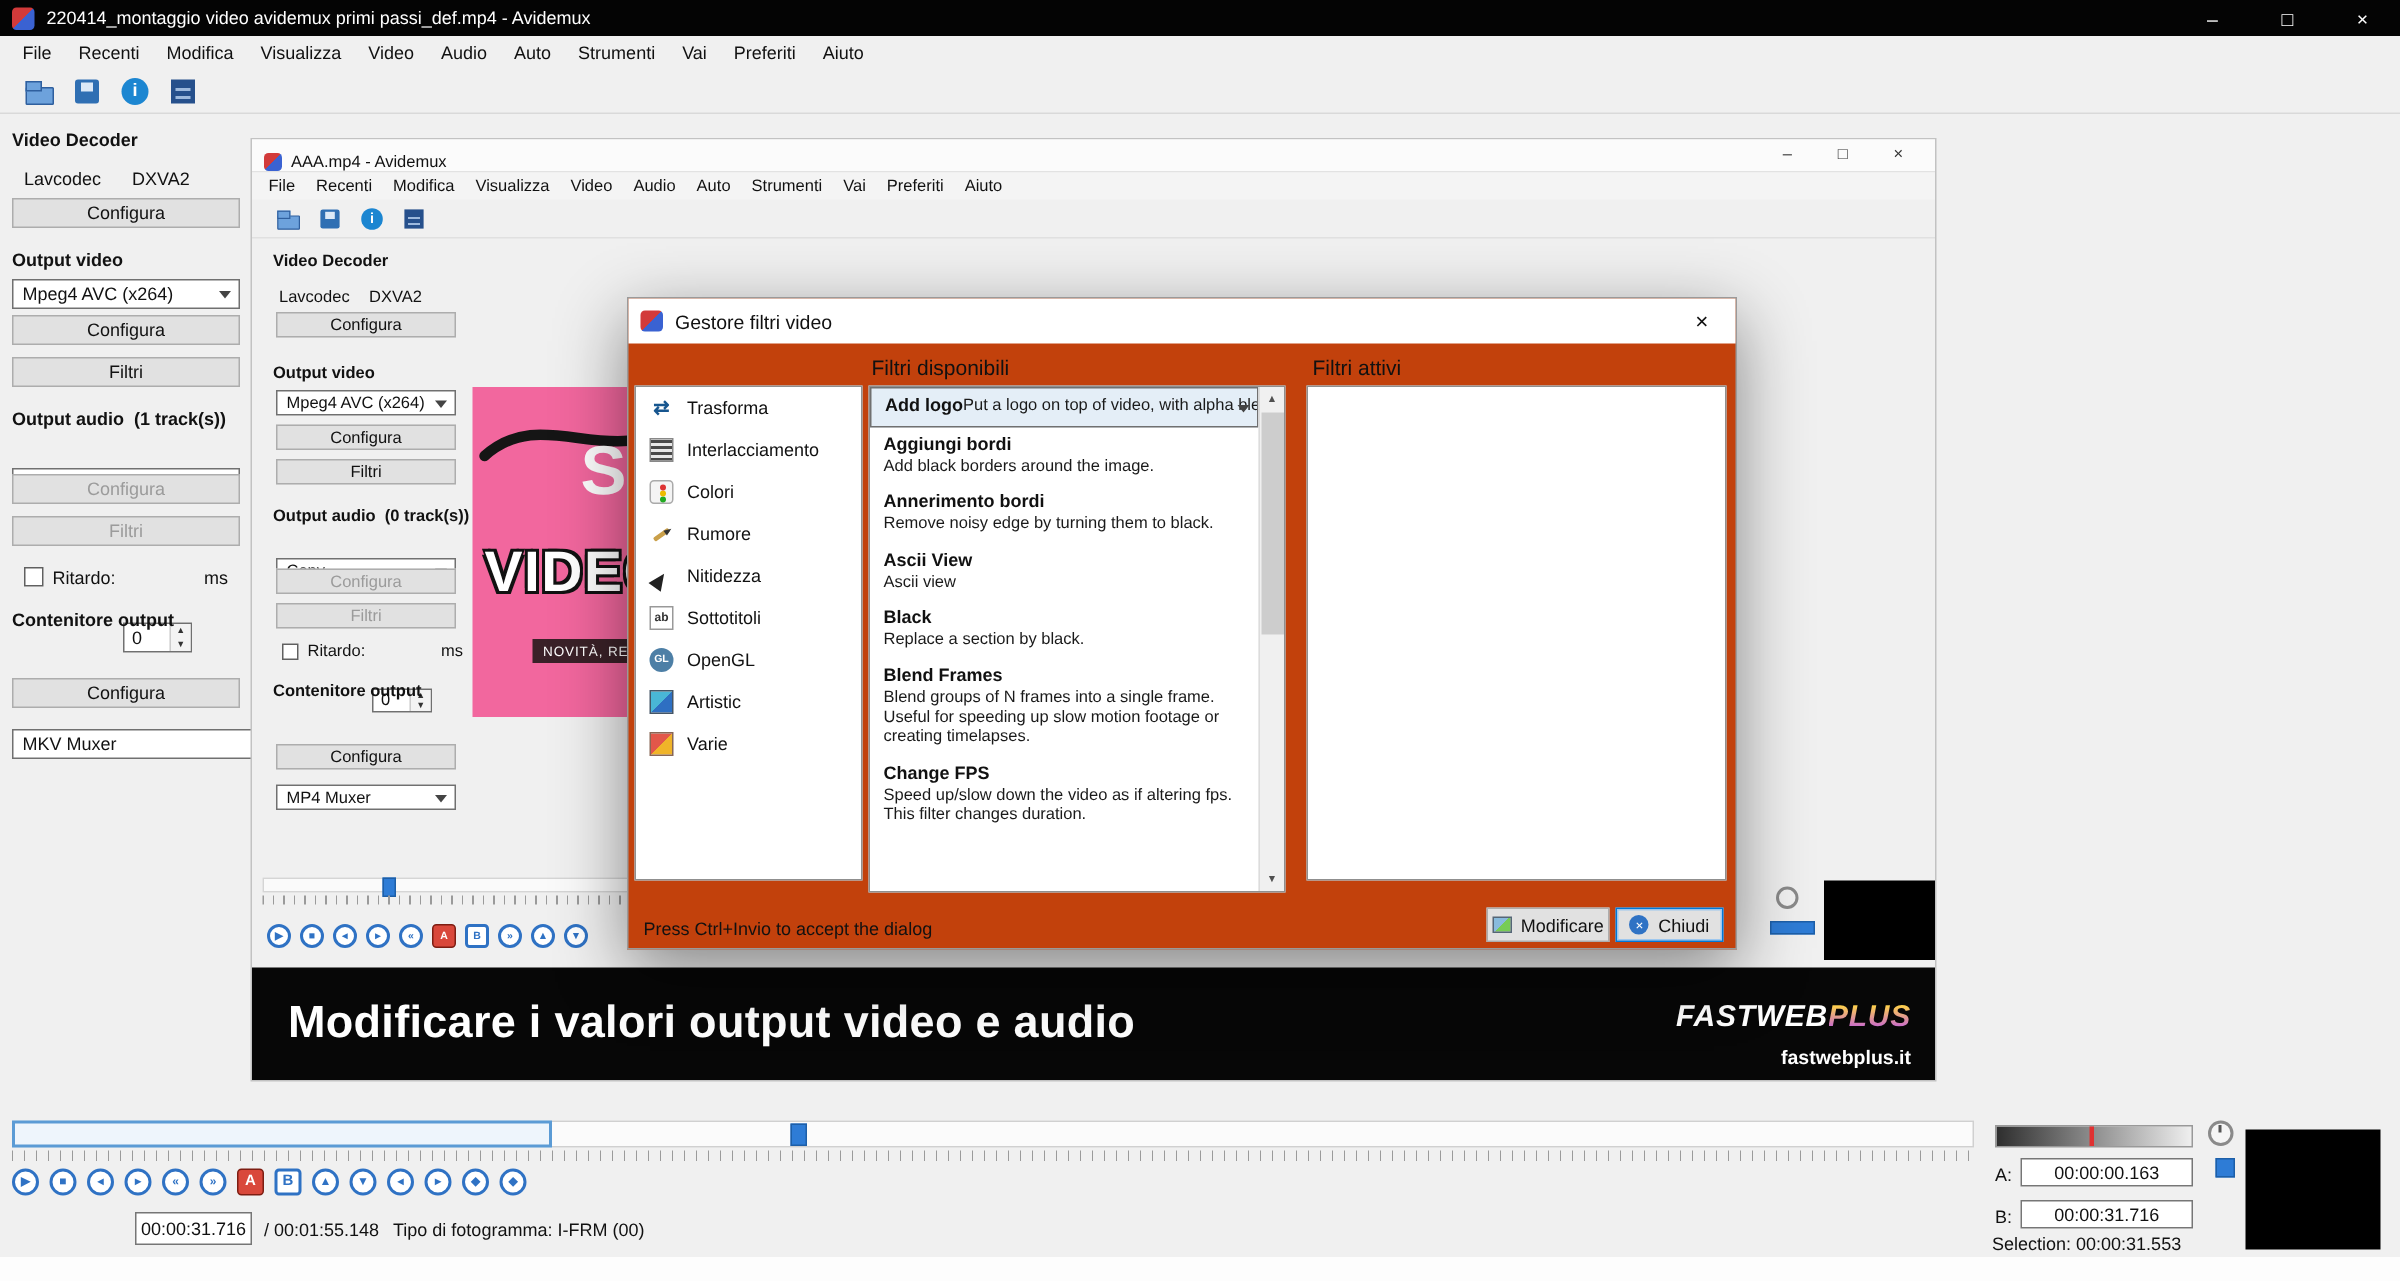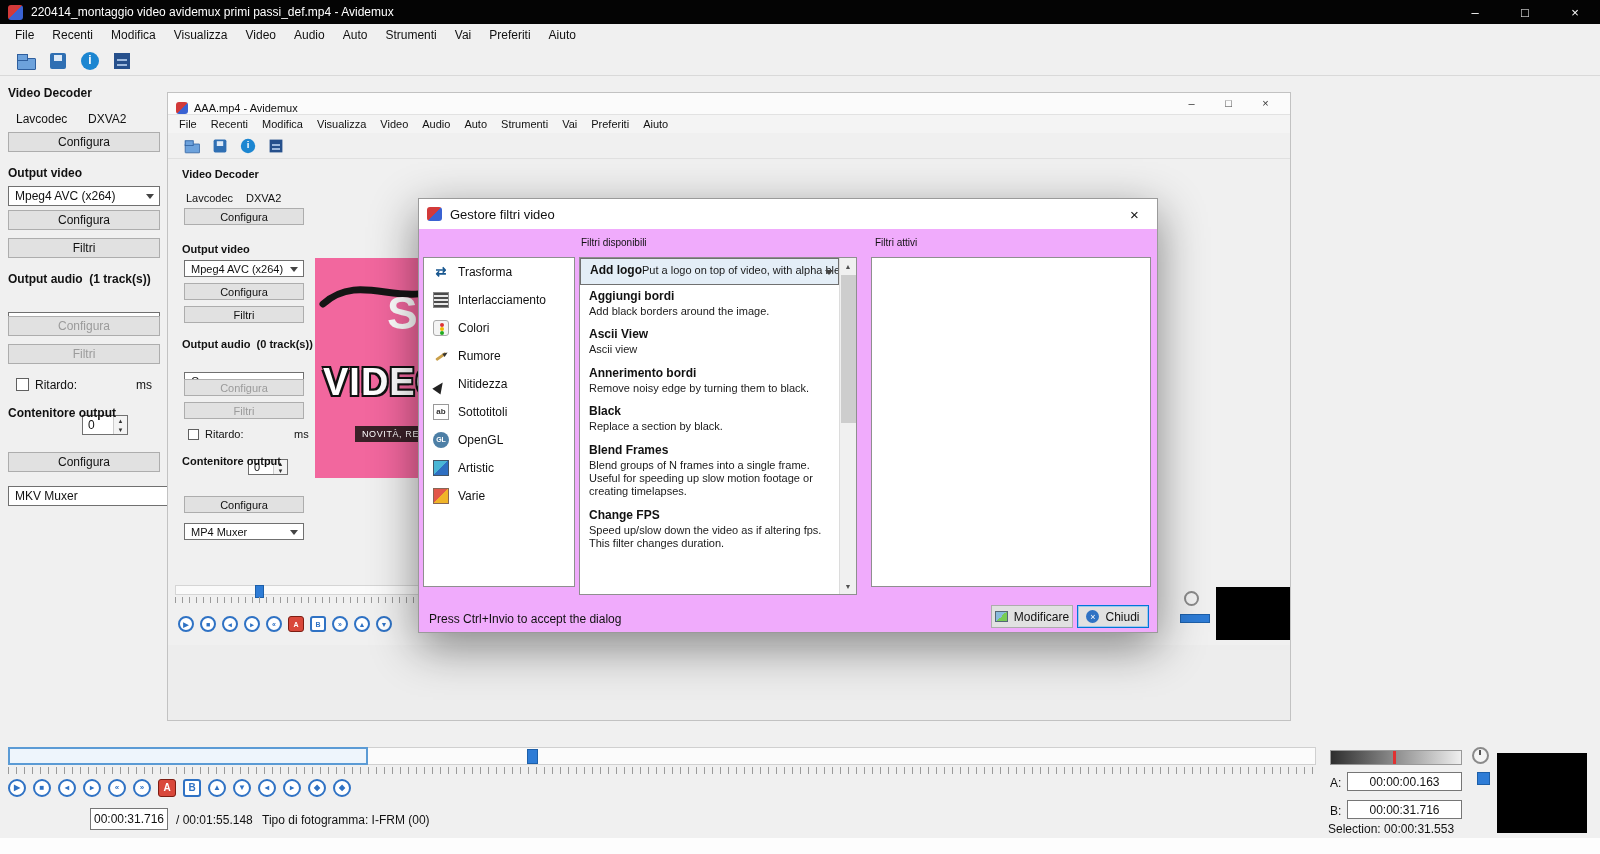--- a/index.html
+++ b/index.html
@@ -87,25 +87,25 @@
   .in-black{position:absolute;left:1048px;top:494px;width:74px;height:53px;background:#000}
 
   
   .banner{position:absolute;left:0;bottom:0;width:100%;height:75px;background:#070707;color:#fff}
   .banner .caption{position:absolute;left:24px;top:20px;font-size:30px;font-weight:700;letter-spacing:.2px}
   .brand{position:absolute;right:16px;top:22px;font-style:italic;font-weight:700;font-size:20px;letter-spacing:.5px}
   .brand .plus{background:linear-gradient(180deg,#ffd24a 15%,#c05ae0 90%);-webkit-background-clip:text;background-clip:text;color:transparent}
   .site{position:absolute;right:16px;bottom:8px;font-size:13px;font-weight:700}
 
   
-  .dialog{position:absolute;left:418px;top:198px;width:740px;height:435px;background:#f0abfc;border:1px solid #9a9a9a;
+  .dialog{position:absolute;left:418px;top:198px;width:740px;height:435px;background:#c2410c;border:1px solid #9a9a9a;
           box-shadow:0 14px 44px rgba(0,0,0,.45);z-index:50}
   .dlg-tb{position:absolute;left:0;top:0;width:100%;height:30px;background:#fff;display:flex;align-items:center;gap:8px;padding-left:8px;font-size:13px}
   .dlg-close{margin-left:auto;width:45px;height:30px;display:flex;align-items:center;justify-content:center;font-size:15px}
-  .dlg-h{position:absolute;font-size:10px}
+  .dlg-h{position:absolute;font-size:14px}
   .list{position:absolute;background:#fff;border:1px solid #8f8f8f;overflow:hidden}
   .c-row{display:flex;align-items:center;gap:9px;padding:6px 9px;font-size:12px}
   .cat-ic{width:16px;height:16px;flex:0 0 16px;position:relative;display:inline-block}
   .ic-transform::before{content:"⇄";position:absolute;inset:0;color:#17568f;font-weight:700;font-size:13px;line-height:16px;text-align:center}
   .ic-interlace{background:repeating-linear-gradient(180deg,#4a4a4a 0 2px,#e8e8e8 2px 4px);border:1px solid #888}
   .ic-colors{border:1px solid #aaa;border-radius:3px;background:#f4f4f4}
   .ic-colors::before{content:"";position:absolute;left:6px;top:2px;width:4px;height:4px;border-radius:50%;background:#d33;
                      box-shadow:0 4px 0 #eb0,0 8px 0 #2a2}
   .ic-noise::before{content:"";position:absolute;left:2px;top:7px;width:12px;height:3px;background:#caa04a;transform:rotate(-35deg);border-radius:1px}
   .ic-noise::after{content:"";position:absolute;right:1px;top:4px;width:0;height:0;border-left:5px solid #333;
@@ -353,20 +353,27 @@
   <span class="tbtn">▲</span>
 
   <span class="tbtn">▼</span>
 </div>
 
       <span class="in-knob"></span>
       <span class="in-blue"></span>
       <span class="in-black"></span>
     </div>
 
+    <div class="banner">
+      <div class="caption">Modificare i valori output video e audio</div>
+      <div class="brand">
+        <span>FASTWEB</span><span class="plus">PLUS</span>
+      </div>
+      <div class="site">fastwebplus.it</div>
+    </div>
   </div>
 
   <div class="dialog">
     <div class="dlg-tb">
       <span class="app-ico" style="width:14px;height:14px"></span>
       <span>Gestore filtri video</span>
       <span class="dlg-close">×</span>
     </div>
     <div class="dlg-h" style="left:162px;top:38px">Filtri disponibili</div>
     <div class="dlg-h" style="left:456px;top:38px">Filtri attivi</div>
@@ -424,27 +431,27 @@
     <div class="f-name">Add logo</div>
     <div class="f-desc">Put a logo on top of video, with alpha blending.</div>
   </div>
 
   <div class="f-row">
     <div class="f-name">Aggiungi bordi</div>
     <div class="f-desc">Add black borders around the image.</div>
   </div>
 
   <div class="f-row">
+    <div class="f-name">Annerimento bordi</div>
+    <div class="f-desc">Remove noisy edge by turning them to black.</div>
+  </div>
+
+  <div class="f-row">
     <div class="f-name">Ascii View</div>
     <div class="f-desc">Ascii view</div>
-  </div>
-
-  <div class="f-row">
-    <div class="f-name">Annerimento bordi</div>
-    <div class="f-desc">Remove noisy edge by turning them to black.</div>
   </div>
 
   <div class="f-row">
     <div class="f-name">Black</div>
     <div class="f-desc">Replace a section by black.</div>
   </div>
 
   <div class="f-row">
     <div class="f-name">Blend Frames</div>
     <div class="f-desc">Blend groups of N frames into a single frame.  Useful for speeding up slow motion footage or creating timelapses.</div>

